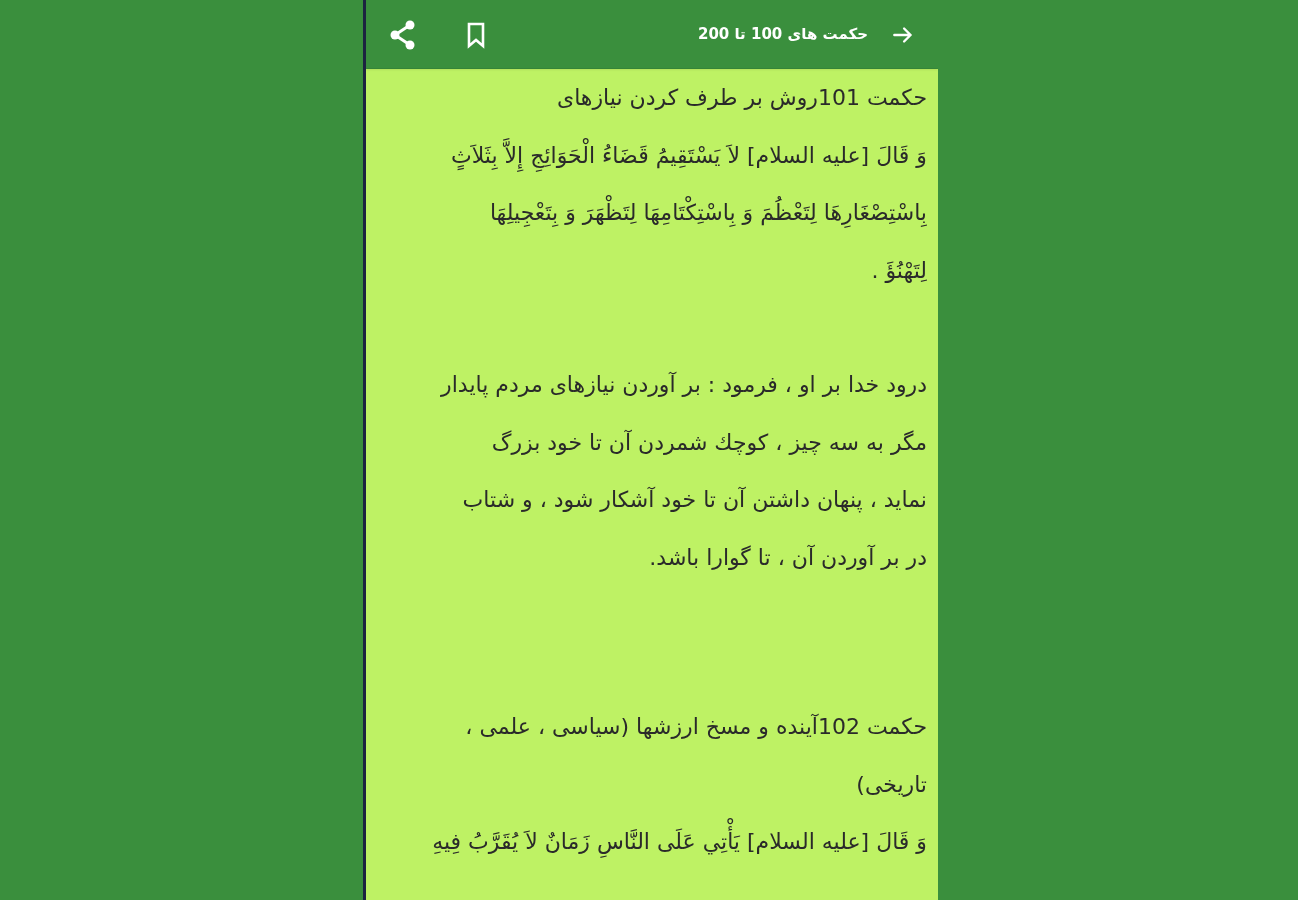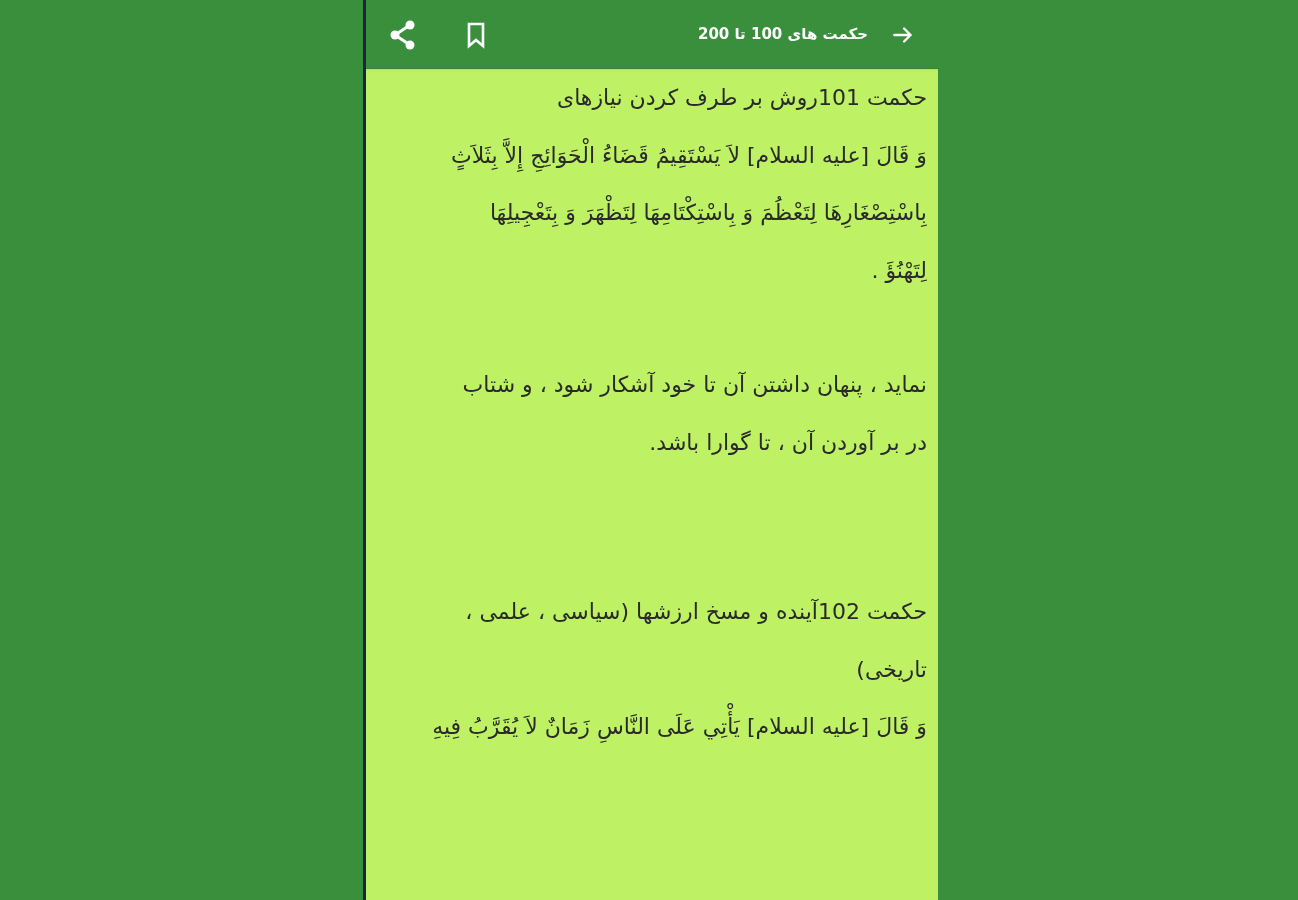--- a/index.html
+++ b/index.html
@@ -144,20 +144,22 @@
       <div class="text-block">
 
         <span class="line">حکمت 101روش بر طرف کردن نیازهای</span>
 
         <span class="line">وَ قَالَ [علیه السلام] لاَ يَسْتَقِيمُ قَضَاءُ الْحَوَائِجِ إِلاَّ بِثَلاَثٍ</span>
         <span class="line">بِاسْتِصْغَارِهَا لِتَعْظُمَ وَ بِاسْتِكْتَامِهَا لِتَظْهَرَ وَ بِتَعْجِيلِهَا</span>
         <span class="line">لِتَهْنُؤَ .</span>
 
         <div class="gap-1"></div>
 
+        <span class="line">درود خدا بر او ، فرمود : بر آوردن نیازهای مردم پایدار</span>
+        <span class="line">مگر به سه چیز ، کوچك شمردن آن تا خود بزرگ</span>
         <span class="line">نماید ، پنهان داشتن آن تا خود آشکار شود ، و شتاب</span>
         <span class="line">در بر آوردن آن ، تا گوارا باشد.</span>
 
         <div class="gap-2"></div>
 
         <span class="line">حکمت 102آینده و مسخ ارزشها (سیاسی ، علمی ،</span>
         <span class="line">تاریخی)</span>
         <span class="line">وَ قَالَ [علیه السلام] يَأْتِي عَلَى النَّاسِ زَمَانٌ لاَ يُقَرَّبُ فِيهِ</span>
       </div>
     </div>

